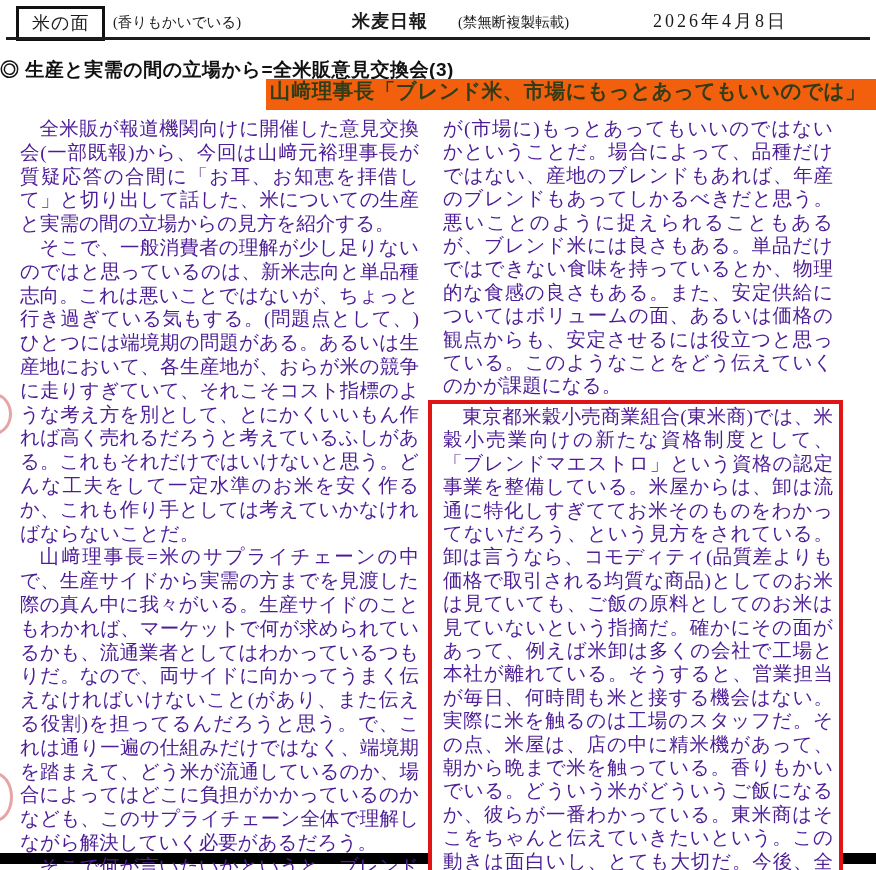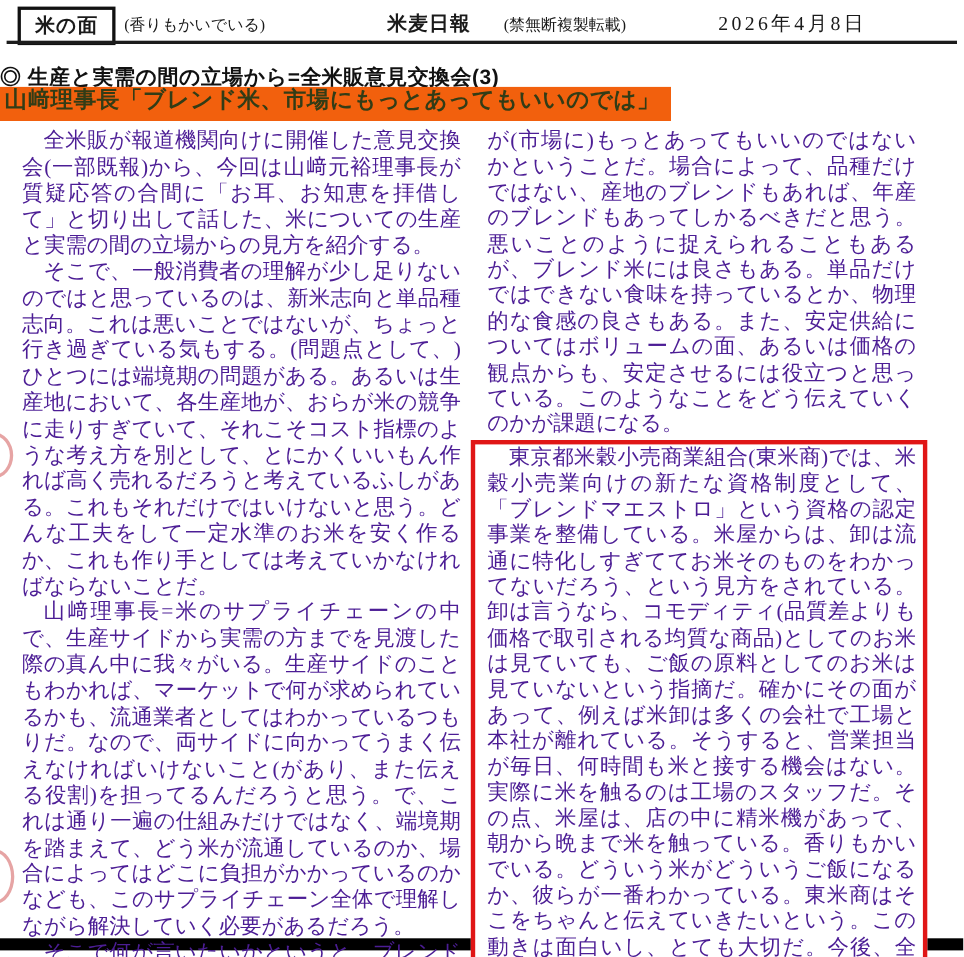--- a/index.html
+++ b/index.html
@@ -5,34 +5,34 @@
   html,body{margin:0;padding:0;background:#fff;}
   .page{
     position:relative;width:876px;height:870px;background:#ffffff;
     overflow:hidden;font-family:"Liberation Serif",serif;color:#1a1a1a;
   }
   
   .masthead{position:absolute;top:0;left:0;width:876px;height:40px;}
   .section-box{
     position:absolute;left:16px;top:6px;border:3px solid #111;
     padding:2px 13px 3px 13px;font-family:"Liberation Sans",sans-serif;
-    font-weight:bold;font-size:18px;background:#fff;letter-spacing:1px;
+    font-weight:normal;font-size:18px;background:#fff;letter-spacing:1px;
   }
   .permit{position:absolute;left:113px;top:13px;font-size:14.5px;}
   .paper-name{position:absolute;left:352px;top:9px;font-weight:bold;font-size:18px;letter-spacing:1px;text-align:center;}
   .copyright{position:absolute;left:458px;top:13px;font-size:14.5px;}
   .issue-date{position:absolute;left:653px;top:9px;font-size:18px;letter-spacing:3px;}
   .masthead-rule{position:absolute;top:37px;left:6px;width:864px;height:0;border-top:3px solid #1c1c1c;}
   
   .headline{
     position:absolute;top:57px;left:0;width:876px;
     font-family:"Liberation Sans",sans-serif;font-weight:bold;font-size:19px;
     color:#111;letter-spacing:0.5px;
   }
-  .subheadline-wrap{position:absolute;top:79px;left:0;width:876px;text-align:left;}
+  .subheadline-wrap{position:absolute;top:79px;left:0;width:876px;text-align:right;}
   .subheadline{
     display:inline-block;background:var(--accent_orange,#f2600d);
     color:#323c16;font-family:"Liberation Sans",sans-serif;font-weight:bold;
     font-size:20.5px;line-height:21px;padding:1px 10px 9px 4px;letter-spacing:0.5px;
   }
   
   .columns{position:absolute;top:117px;left:20px;width:836px;display:flex;z-index:2;}
   .col-left{width:399px;margin-right:24px;}
   .col-right{width:390px;}
   .columns p{

